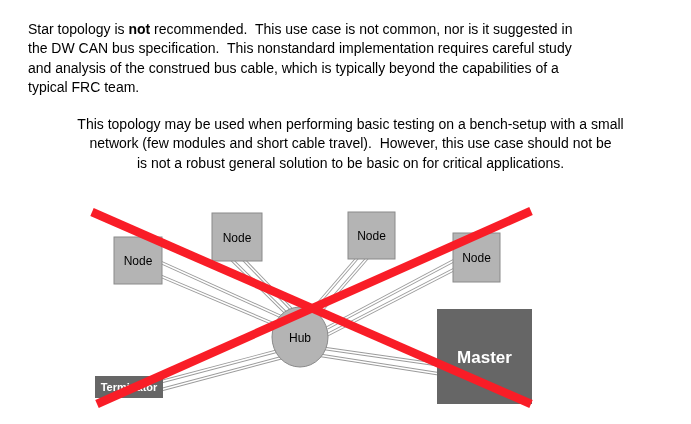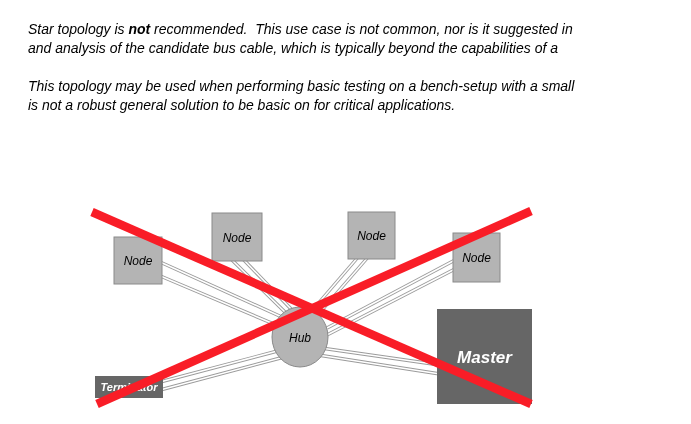--- a/index.html
+++ b/index.html
@@ -4,32 +4,31 @@
 <style>
   html, body { margin: 0; padding: 0; background: #ffffff; }
   .page {
     position: relative;
     width: 691px;
     height: 424px;
     background: #ffffff;
     overflow: hidden;
     font-family: "Liberation Sans", sans-serif;
     color: #000000;
-    font-style: italic;
   }
   .text-block {
     position: absolute;
     left: 28px;
     top: 20px;
     width: 645px;
     font-size: 14px;
     line-height: 19.3px;
   }
   .para { margin: 0; }
-  .para + .para { margin-top: 18px; }
+  .para + .para { margin-top: 18px; text-align: center; }
   .tl { display: block; white-space: pre; }
   .tl b { font-weight: bold; }
   .diagram {
     position: absolute;
     left: 0;
     top: 0;
     width: 691px;
     height: 424px;
   }
   .wire-outer { stroke: #9b9b9b; stroke-width: 3.4; fill: none; }
@@ -59,24 +58,27 @@
   .cross { stroke-width: 8.5; stroke-linecap: butt; fill: none; }
 </style>
 </head>
 <body>
 
 <div class="page">
 
   <div class="text-block">
     <p class="para">
       <span class="tl"><span>Star topology is </span><b>not</b><span> recommended.  This use case is not common, nor is it suggested in</span></span>
-      <span class="tl">and analysis of the candidate bus cable, which is typically beyond the capabilities of a</span>
+      <span class="tl">the DW CAN bus specification.  This nonstandard implementation requires careful study</span>
+      <span class="tl">and analysis of the construed bus cable, which is typically beyond the capabilities of a</span>
+      <span class="tl">typical FRC team.</span>
     </p>
     <p class="para">
       <span class="tl">This topology may be used when performing basic testing on a bench-setup with a small</span>
+      <span class="tl">network (few modules and short cable travel).  However, this use case should not be</span>
       <span class="tl">is not a robust general solution to be basic on for critical applications.</span>
     </p>
   </div>
 
   <svg class="diagram" viewBox="0 0 691 424">
 
     <g>
       <g>
         <line class="wire-outer" x1="160" y1="262" x2="284" y2="318"></line>
           <line class="wire-inner" x1="160" y1="262" x2="284" y2="318"></line>

